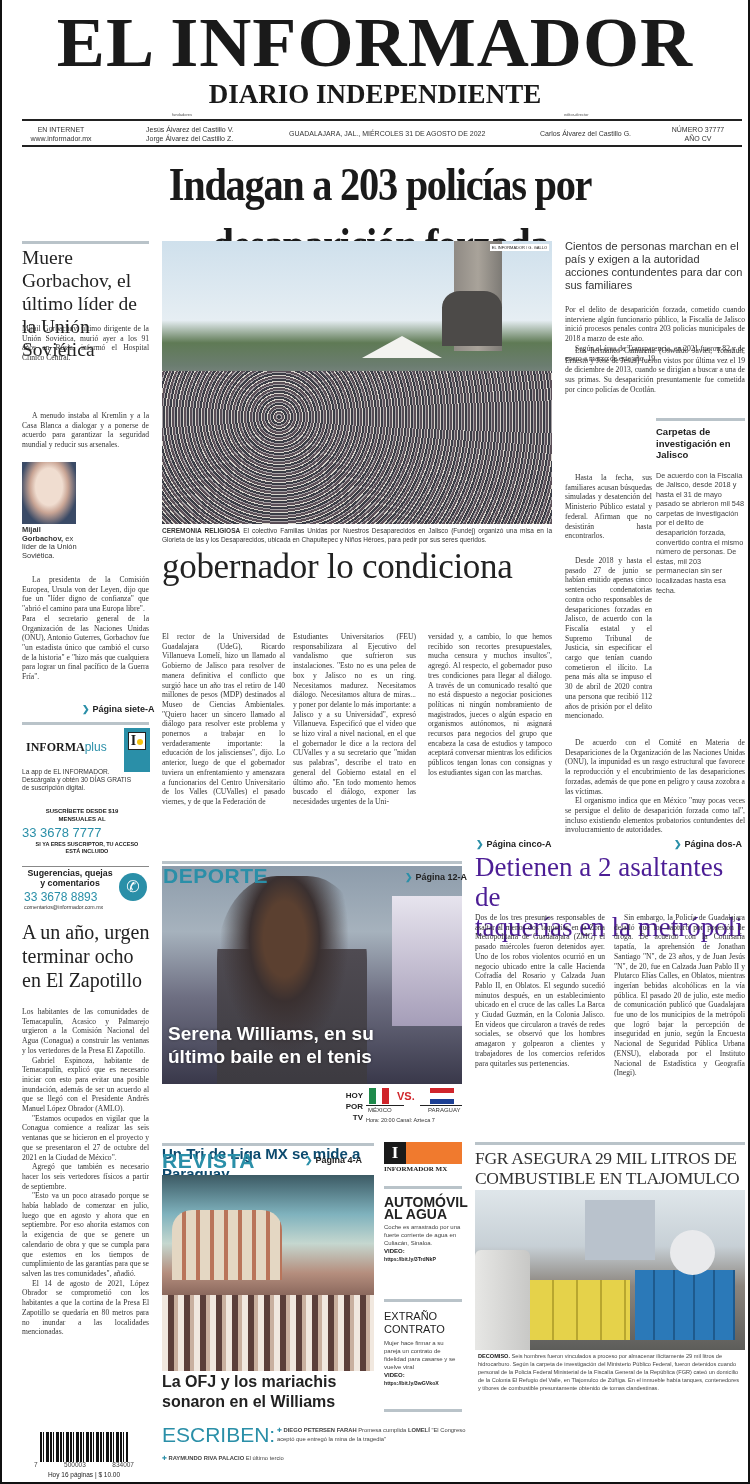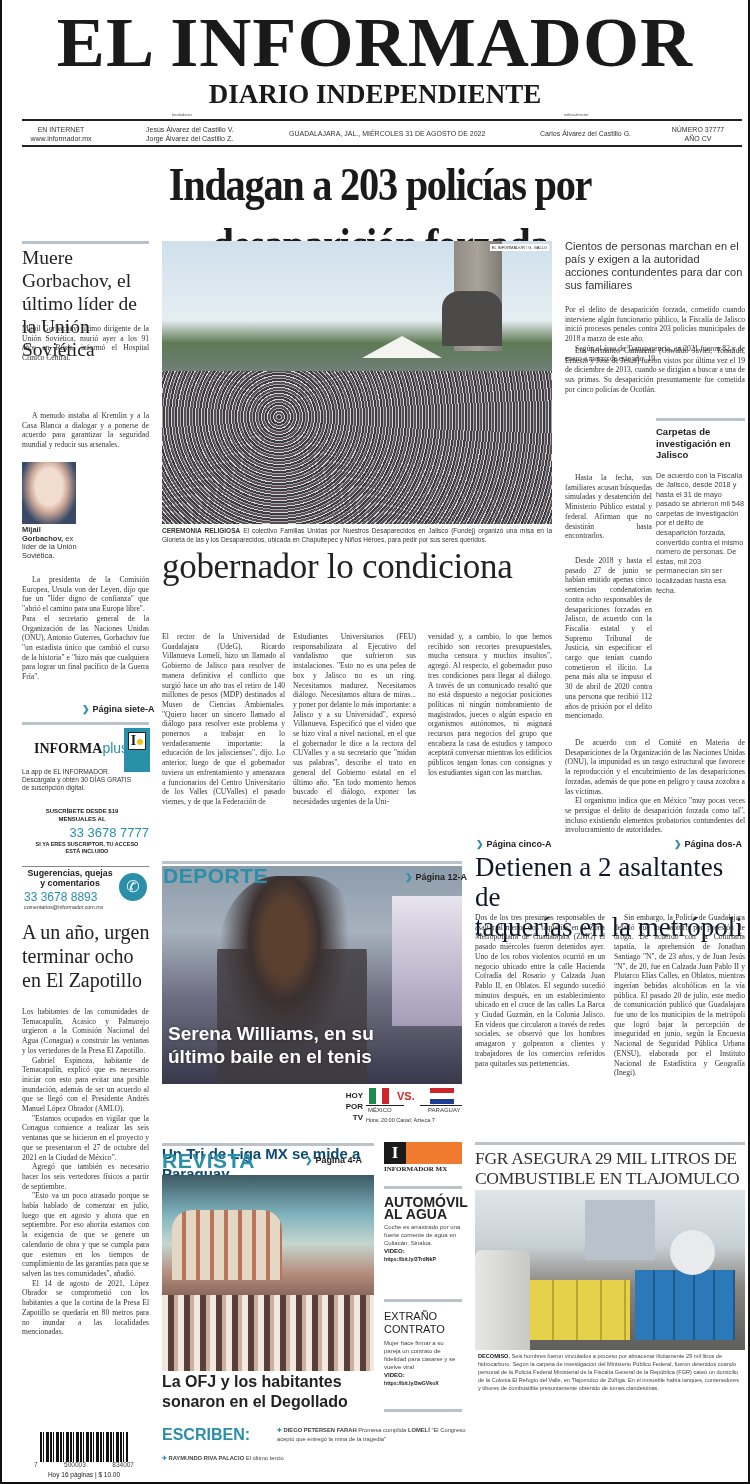--- a/index.html
+++ b/index.html
@@ -69,27 +69,27 @@
   <p style="text-indent:10px">La presidenta de la Comisión Europea, Ursula von der Leyen, dijo que fue un "líder digno de confianza" que "abrió el camino para una Europa libre".</p>
   <p>Para el secretario general de la Organización de las Naciones Unidas (ONU), Antonio Guterres, Gorbachov fue "un estadista único que cambió el curso de la historia" e "hizo más que cualquiera para lograr un final pacífico de la Guerra Fría".</p>
 </div>
 <div class="abs pagina" style="left:82px;top:704px"><span class="arr">❯</span><span>Página siete-A</span></div>
 
 <div class="abs rule" style="left:22px;top:722px;width:127px"></div>
 
 <div class="abs" style="left:22px;top:728px;width:127px;height:135px">
   <div style="position:absolute;left:102px;top:0;width:26px;height:44px;background:#2a8fa8"></div>
   <div style="position:absolute;left:106px;top:4px;width:18px;height:18px;background:#fff;border:1px solid #222;font-family:'Liberation Serif',serif;font-weight:bold;font-size:14px;line-height:16px;text-align:center">I<span style="display:inline-block;width:6px;height:6px;border-radius:50%;background:#f4c20d;margin-left:1px;vertical-align:middle"></span></div>
-  <div style="position:absolute;left:12px;top:12px;font-family:'Liberation Serif',serif;font-weight:bold;font-size:14px"><span>INFORMA</span><span class="teal sans" style="font-weight:normal">plus</span></div>
+  <div style="position:absolute;left:4px;top:12px;font-family:'Liberation Serif',serif;font-weight:bold;font-size:12px"><span>INFORMA</span><span class="teal sans" style="font-weight:normal">plus</span></div>
   <div class="sans" style="position:absolute;left:0;top:40px;width:115px;font-size:6.6px;line-height:8px;color:#333">
     <div>La app de EL INFORMADOR.</div>
     <div>Descárgala y obtén 30 DÍAS GRATIS de suscripción digital.</div>
   </div>
   <div class="sans" style="position:absolute;left:10px;top:80px;width:100px;text-align:center;font-size:6px;font-weight:bold;line-height:7.5px;color:#222">SUSCRÍBETE DESDE $19 MENSUALES AL</div>
-  <div class="sans teal" style="position:absolute;left:0;top:98px;width:127px;text-align:right;font-size:13px;line-height:13px">33 3678 7777</div>
+  <div class="sans teal" style="position:absolute;left:0;top:98px;width:127px;text-align:left;font-size:13px;line-height:13px">33 3678 7777</div>
   <div class="sans" style="position:absolute;left:10px;top:113px;width:110px;text-align:center;font-size:5.5px;font-weight:bold;line-height:7px;color:#222">SI YA ERES SUSCRIPTOR, TU ACCESO ESTÁ INCLUIDO</div>
 </div>
 <div class="abs" style="left:22px;top:866px;width:127px;height:1px;background:#888"></div>
 <div class="abs" style="left:22px;top:869px;width:127px;height:46px">
   <div class="sans" style="position:absolute;left:2px;top:0;width:92px;font-size:8.8px;font-weight:bold;line-height:9.5px;text-align:center;color:#222">Sugerencias, quejas y comentarios</div>
   <div class="sans teal" style="position:absolute;left:2px;top:22px;font-size:12px;line-height:12px">33 3678 8893</div>
   <div class="sans" style="position:absolute;left:2px;top:35px;font-size:5.3px;color:#333">comentarios@informador.com.mx</div>
   <div style="position:absolute;left:97px;top:4px;width:28px;height:28px;border-radius:50%;background:#2a8fa8;color:#fff;text-align:center;line-height:28px;font-size:16px">✆</div>
 </div>
 
@@ -179,21 +179,21 @@
 <div class="abs sans" style="left:428px;top:1107px;font-size:6px;color:#333">PARAGUAY</div>
 <div class="abs sans" style="left:366px;top:1117px;font-size:5.5px;color:#333">Hora: 20:00 Canal: Azteca 7</div>
 
 <div class="abs rule" style="left:162px;top:1143px;width:212px"></div>
 <div class="abs section-title" style="left:162px;top:1149px">REVISTA</div>
 <div class="abs pagina" style="left:305px;top:1155px"><span class="arr">❯</span><span>Página 4-A</span></div>
 <div class="abs photo" style="left:162px;top:1175px;width:212px;height:196px;background:linear-gradient(180deg,#3c5a64 0%,#7fb2bd 20%,#c5d7cf 35%,#b58e7e 50%,#6b4c44 70%,#cdb9b0 100%)">
   <div style="position:absolute;left:10px;top:35px;width:110px;height:70px;background:repeating-linear-gradient(90deg,#e4d7c3 0 10px,#b9745a 10px 14px);border-radius:20px 20px 0 0"></div>
   <div style="position:absolute;left:0;top:120px;width:212px;height:76px;background:repeating-linear-gradient(90deg,#f1e8df 0 6px,#5b3f3a 6px 12px,#c9b09f 12px 16px)"></div>
 </div>
-<div class="abs sans" style="left:162px;top:1372px;width:215px;font-weight:bold;font-size:16px;line-height:20px;color:#222">La OFJ y los habitantes sonaron en el Degollado</div>
+<div class="abs sans" style="left:162px;top:1372px;width:215px;font-weight:bold;font-size:16px;line-height:20px;color:#222">La OFJ y los mariachis sonaron en el Williams</div>
 
 <div class="abs" style="left:384px;top:1142px;width:78px;height:22px;background:#f07a2e">
   <div style="width:22px;height:22px;background:#1a1a1a;color:#fff;font-family:'Liberation Serif',serif;font-weight:bold;font-size:17px;text-align:center;line-height:22px">I</div>
 </div>
 <div class="abs" style="left:384px;top:1165px;font-family:'Liberation Serif',serif;font-weight:bold;font-size:7px;color:#222">INFORMADOR MX</div>
 <div class="abs rule" style="left:384px;top:1186px;width:78px"></div>
 <div class="abs sans" style="left:384px;top:1196px;width:78px;font-size:6px;line-height:8px;color:#444">
   <div style="font-weight:bold;font-size:14px;line-height:12px;color:#222">AUTOMÓVIL AL AGUA</div>
   <div style="margin-top:3px">Coche es arrastrado por una fuerte corriente de agua en Culiacán, Sinaloa.</div>
   <div style="font-weight:bold;color:#222">VIDEO:</div>
@@ -201,21 +201,21 @@
 </div>
 <div class="abs rule" style="left:384px;top:1299px;width:78px"></div>
 <div class="abs sans" style="left:384px;top:1310px;width:78px;font-size:6px;line-height:8px;color:#444">
   <div style="font-size:11px;line-height:13px;color:#222">EXTRAÑO CONTRATO</div>
   <div style="margin-top:3px">Mujer hace firmar a su pareja un contrato de fidelidad para casarse y se vuelve viral</div>
   <div style="font-weight:bold;color:#222">VIDEO:</div>
   <div style="font-weight:bold;color:#222;font-size:5.2px">https://bit.ly/3wGVkoX</div>
 </div>
 <div class="abs rule" style="left:384px;top:1409px;width:78px"></div>
 
-<div class="abs" style="left:475px;top:852px;width:270px;font-family:'Liberation Serif',serif;font-size:27px;line-height:30px;color:#0f172a">
+<div class="abs" style="left:475px;top:852px;width:270px;font-family:'Liberation Serif',serif;font-size:27px;line-height:30px;color:#4c1d95">
   <div>Detienen a 2 asaltantes de</div>
   <div>taquerías en la metrópoli</div>
 </div>
 <div class="abs body-txt" style="left:475px;top:913px;width:130px">Dos de los tres presuntos responsables de asaltar al menos dos taquerías en la Zona Metropolitana de Guadalajara (ZMG) el pasado miércoles fueron detenidos ayer. Uno de los robos violentos ocurrió en un negocio ubicado entre la calle Hacienda Cofradía del Rosario y Calzada Juan Pablo II, en Oblatos. El segundo sucedió minutos después, en un establecimiento ubicado en el cruce de las calles La Barca y Ciudad Guzmán, en la Colonia Jalisco. En videos que circularon a través de redes sociales, se observó que los hombres amagaron y golpearon a clientes y trabajadores de los comercios referidos para quitarles sus pertenencias.</div>
 <div class="abs body-txt" style="left:614px;top:913px;width:131px;text-indent:10px">Sin embargo, la Policía de Guadalajara detalló que los capturó por posesión de droga. De acuerdo con la Comisaría tapatía, la aprehensión de Jonathan Santiago "N", de 23 años, y de Juan Jesús "N", de 20, fue en Calzada Juan Pablo II y Plutarco Elías Calles, en Oblatos, mientras ingerían bebidas alcohólicas en la vía pública. El pasado 20 de julio, este medio de comunicación publicó que Guadalajara fue uno de los municipios de la metrópoli que logró bajar la percepción de inseguridad en junio, según la Encuesta Nacional de Seguridad Pública Urbana (ENSU), elaborada por el Instituto Nacional de Estadística y Geografía (Inegi).</div>
 
 <div class="abs rule" style="left:475px;top:1142px;width:270px"></div>
 <div class="abs" style="left:475px;top:1148px;width:270px;font-family:'Liberation Serif',serif;font-size:17.5px;line-height:20px;color:#333;letter-spacing:-0.3px">
   <div>FGR ASEGURA 29 MIL LITROS DE</div>
   <div>COMBUSTIBLE EN TLAJOMULCO</div>
@@ -225,21 +225,21 @@
   <div style="position:absolute;left:110px;top:10px;width:70px;height:60px;background:#b9c2cc"></div>
   <div style="position:absolute;left:55px;top:90px;width:100px;height:60px;background:repeating-linear-gradient(90deg,#e5d24a 0 22px,#b8a62f 22px 24px)"></div>
   <div style="position:absolute;left:160px;top:80px;width:100px;height:70px;background:repeating-linear-gradient(90deg,#2b79b8 0 18px,#1e5a8d 18px 20px)"></div>
   <div style="position:absolute;left:195px;top:40px;width:45px;height:45px;border-radius:50%;background:#e9eaec"></div>
 </div>
 <div class="abs sans" style="left:478px;top:1352px;width:265px;font-size:5.6px;line-height:8px;color:#444">
   <b style="color:#222">DECOMISO.</b>
   <span>Seis hombres fueron vinculados a proceso por almacenar ilícitamente 29 mil litros de hidrocarburo. Según la carpeta de investigación del Ministerio Público Federal, fueron detenidos cuando personal de la Policía Federal Ministerial de la Fiscalía General de la República (FGR) cateó un domicilio de la Colonia El Refugio del Valle, en Tlajomulco de Zúñiga. En el inmueble había tanques, contenedores y tibores de combustible presuntamente obtenido de tomas clandestinas.</span>
 </div>
 
-<div class="abs sans teal" style="left:162px;top:1423px;font-weight:bold;font-size:16px;line-height:24px">ESCRIBEN:</div>
+<div class="abs sans teal" style="left:162px;top:1423px;font-weight:normal;font-size:21px;line-height:24px">ESCRIBEN:</div>
 <div class="abs sans" style="left:277px;top:1426px;width:200px;font-size:5.8px;line-height:9px;color:#444">
   <span class="teal">✚</span> <b>DIEGO PETERSEN FARAH</b> <span>Promesa cumplida</span>
   <b>LOMELÍ</b> <span>"El Congreso aceptó que entregó la mina de la tragedia"</span>
 </div>
 <div class="abs sans" style="left:162px;top:1455px;width:310px;font-size:5.8px;color:#444">
   <span class="teal">✚</span> <b>RAYMUNDO RIVA PALACIO</b> <span>El último tercio</span>
 </div>
 
 <div class="abs" style="left:0;top:1482px;width:750px;height:2px;background:#111"></div>
 

